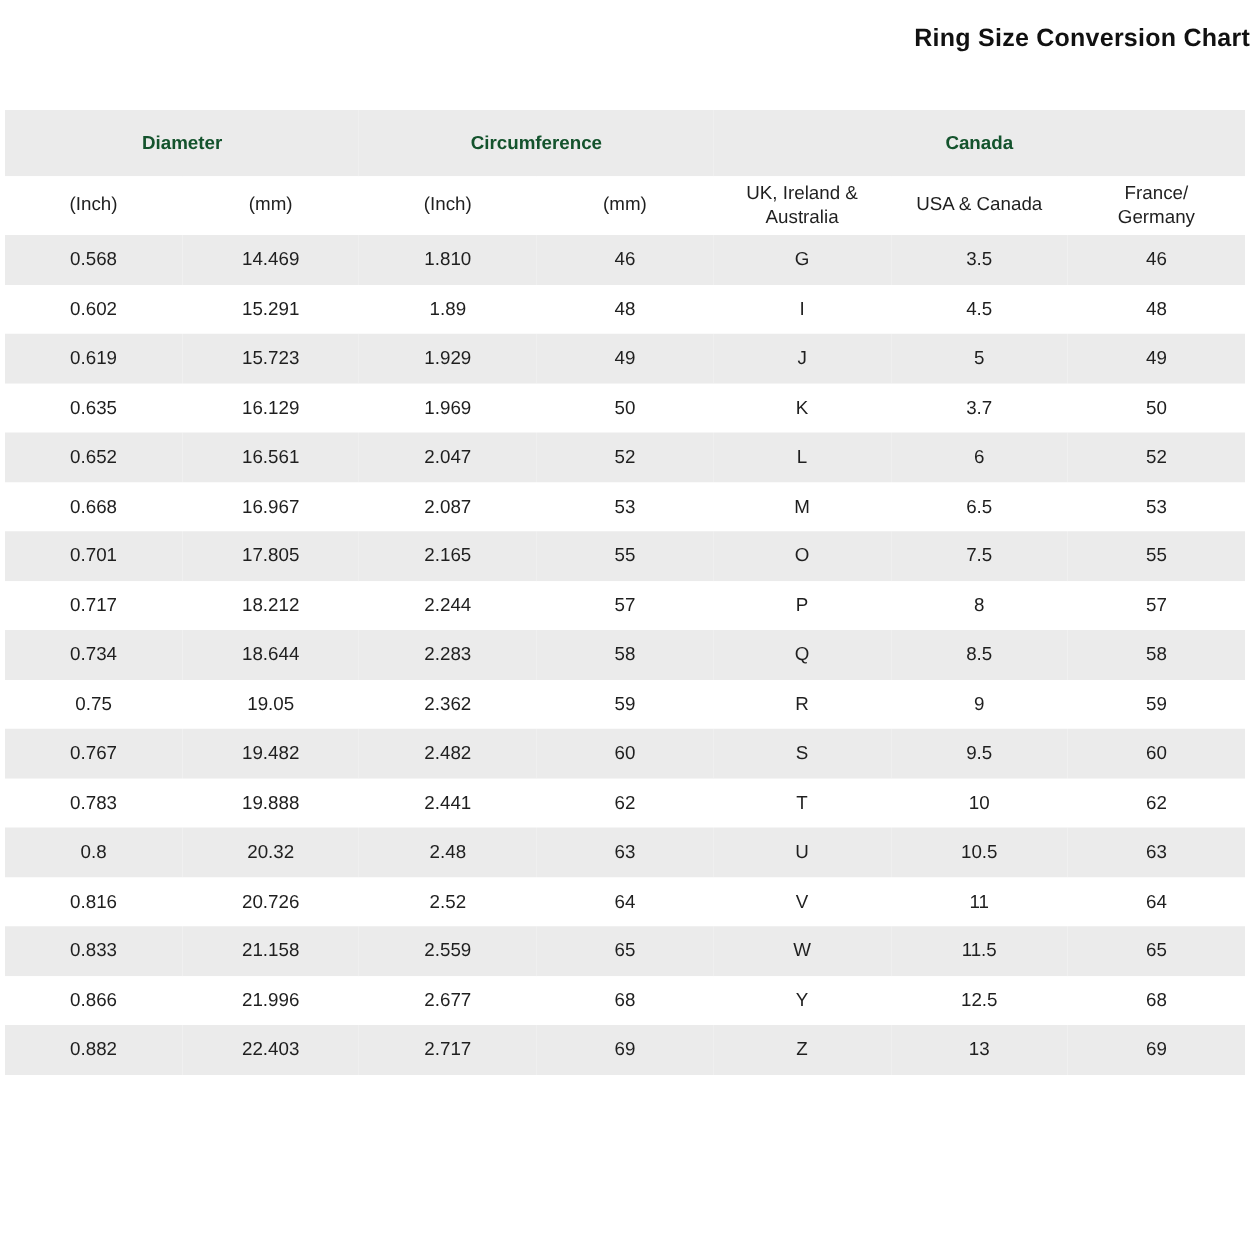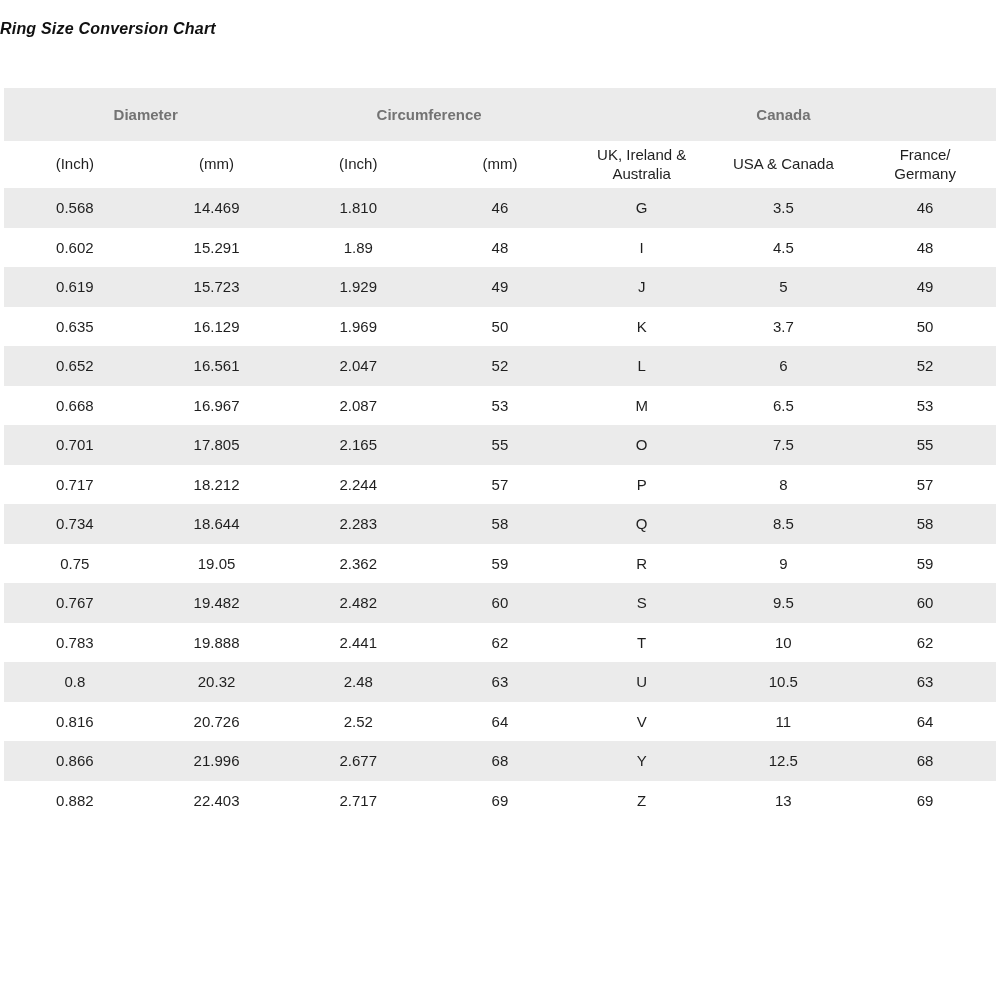--- a/index.html
+++ b/index.html
@@ -15,47 +15,46 @@
   .page {
     width: 1000px;
     height: 1000px;
     overflow: hidden;
     background: #ffffff;
   }
   h1.page-title {
     margin: 0;
     padding-top: 20px;
     height: 22px;
-    text-align: left;
-    font-size: 16px;
+    text-align: right;
+    font-size: 20px;
     font-weight: bold;
     color: #111111;
     letter-spacing: 0.2px;
-    font-style: italic;
   }
   table.conversion-table {
     table-layout: fixed;
     border-collapse: collapse;
     width: 992px;
     margin: 46px 4px 0 4px;
   }
   table.conversion-table col { width: 14.2857%; }
   th, td {
     text-align: center;
     vertical-align: middle;
     font-size: 15px;
     color: #1f1f1f;
     padding: 0;
   }
   tr.group-header-row th {
     background: #ebebeb;
     height: 53px;
     font-size: 15px;
     font-weight: bold;
-    color: #737373;
+    color: #14532d;
   }
   tr.column-header-row th {
     background: #ffffff;
     height: 47px;
     font-weight: normal;
     padding: 0 14px;
     line-height: 1.25;
   }
   tbody td {
     height: 39.5px;
@@ -217,20 +216,29 @@
         <tr>
           <td>0.816</td>
           <td>20.726</td>
           <td>2.52</td>
           <td>64</td>
           <td>V</td>
           <td>11</td>
           <td>64</td>
         </tr>
         <tr>
+          <td>0.833</td>
+          <td>21.158</td>
+          <td>2.559</td>
+          <td>65</td>
+          <td>W</td>
+          <td>11.5</td>
+          <td>65</td>
+        </tr>
+        <tr>
           <td>0.866</td>
           <td>21.996</td>
           <td>2.677</td>
           <td>68</td>
           <td>Y</td>
           <td>12.5</td>
           <td>68</td>
         </tr>
         <tr>
           <td>0.882</td>

